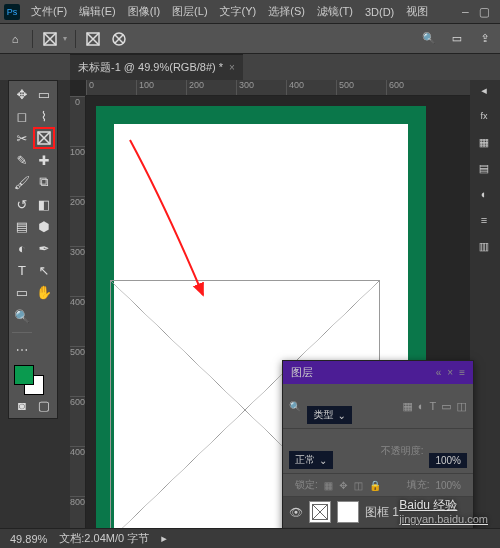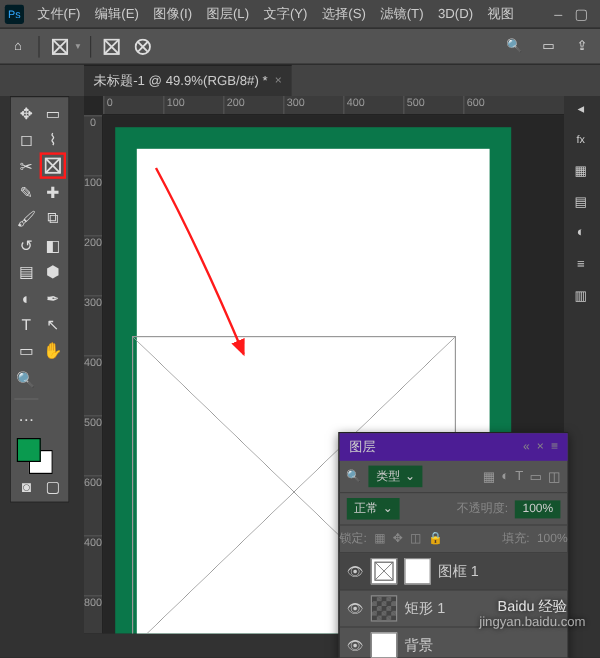--- a/index.html
+++ b/index.html
@@ -35,33 +35,33 @@
   .ruler-v .tick { height: 50px; font-size: 9px; color: #9a9a9a; border-top: 1px solid #555; writing-mode: horizontal-tb; text-align: center;}
   .doc { position: absolute; left: 26px; top: 26px; width: 330px; height: 460px; background: #0a774a; }
   .doc-inner { position: absolute; inset: 18px; background: #fff; }
   .frame-rect { position: absolute; left: 40px; top: 200px; width: 270px; height: 260px; border: 1px solid #999; }
   .frame-rect::before { content: ""; position: absolute; inset: 0; background: linear-gradient(to bottom right, transparent calc(50% - .5px), #999, transparent calc(50% + .5px)), linear-gradient(to bottom left, transparent calc(50% - .5px), #999, transparent calc(50% + .5px)); }
   .arrow { position: absolute; pointer-events: none; left: 55px; top: 55px;}
   .layers-panel { position: absolute; right: 26px; top: 280px; width: 192px; background: #535353; border: 1px solid #222; box-shadow: 0 2px 8px rgba(0,0,0,.5); color: #ccc; }
   .panel-head { background: #4c1d95; padding: 4px 8px; font-size: 11px; display: flex; justify-content: space-between; align-items: center;}
   .panel-head .hicons { display: flex; gap: 6px; color: #888; font-size: 10px;}
   .panel-row { display: flex; align-items: center; padding: 4px 6px; gap: 6px; border-bottom: 1px solid #404040; font-size: 10px;}
-  .panel-row .sel { background: #14532d; padding: 2px 6px; display: flex; align-items: center; gap: 4px; font-size: 10px;}
+  .panel-row .sel { background: #0f172a; padding: 2px 6px; display: flex; align-items: center; gap: 4px; font-size: 10px; margin-top: 18px;}
   .filter-ics { display: flex; gap: 5px; margin-left: auto; color: #999; font-size: 11px;}
-  .lock-row { font-size: 10px; color: #888; padding: 4px 0; display: flex; gap: 6px; align-items: center; border-bottom: 1px solid #404040;}
+  .lock-row { font-size: 10px; color: #888; padding: 4px 12px; display: flex; gap: 6px; align-items: center; border-bottom: 1px solid #404040;}
   .layer { display: flex; align-items: center; padding: 4px 6px; gap: 6px; border-bottom: 1px solid #404040; }
   .layer.sel { background: #454545; }
   .eye { width: 14px; text-align: center; color: #ccc; }
   .thumb { width: 22px; height: 22px; border: 1px solid #888; flex-shrink:0;}
   .thumb.white { background: #fff; }
   .thumb.ck { background-image: linear-gradient(45deg,#666 25%,transparent 25%,transparent 75%,#666 75%),linear-gradient(45deg,#666 25%,#444 25%,#444 75%,#666 75%);background-size:8px 8px;background-position:0 0,4px 4px;}
   .thumb.frame { background:#fff; position:relative;}
   .thumb.frame::after{content:"";position:absolute;inset:2px;border:1px solid #666;background:linear-gradient(to bottom right,transparent calc(50% - .5px),#666,transparent calc(50% + .5px)),linear-gradient(to bottom left,transparent calc(50% - .5px),#666,transparent calc(50% + .5px));}
   .lyr-name { font-size: 12px; }
-  .watermark { position: absolute; right: 12px; bottom: 22px; color: rgba(255,255,255,.85); font-size: 12px; text-align: center; line-height: 1.2; pointer-events: none; text-shadow: 0 0 4px rgba(0,0,0,.8);}
+  .watermark { position: absolute; right: 12px; bottom: 22px; color: rgba(255,255,255,.85); font-size: 12px; text-align: left; line-height: 1.2; pointer-events: none; text-shadow: 0 0 4px rgba(0,0,0,.8); text-decoration: underline;}
   .watermark .s { font-size: 11px; color: rgba(255,255,255,.6);}
   svg.ic { width: 14px; height: 14px; fill: none; stroke: currentColor; stroke-width: 1.5; }
   .hr { border:none; border-top:1px solid #666; margin:2px 0;}
 </style>
 </head>
 <body>
 
 <div class="menubar">
   <div class="ps-icon">Ps</div>
   <div class="menu-item">文件(F)</div>
@@ -255,19 +255,24 @@
       <span class="lyr-name">矩形 1</span>
     </div>
     <div class="layer">
       <span class="eye">👁</span>
       <span class="thumb white"></span>
       <span class="lyr-name">背景</span>
     </div>
 
   </div>
 
+  <div class="status">
+    <span>49.89%</span>
+    <span>文档:2.04M/0 字节</span>
+    <span>▸</span>
+  </div>
 
   <div class="watermark">
     <div>Baidu 经验</div>
     <div class="s">jingyan.baidu.com</div>
   </div>
 
 </div>
 
 </body></html>

